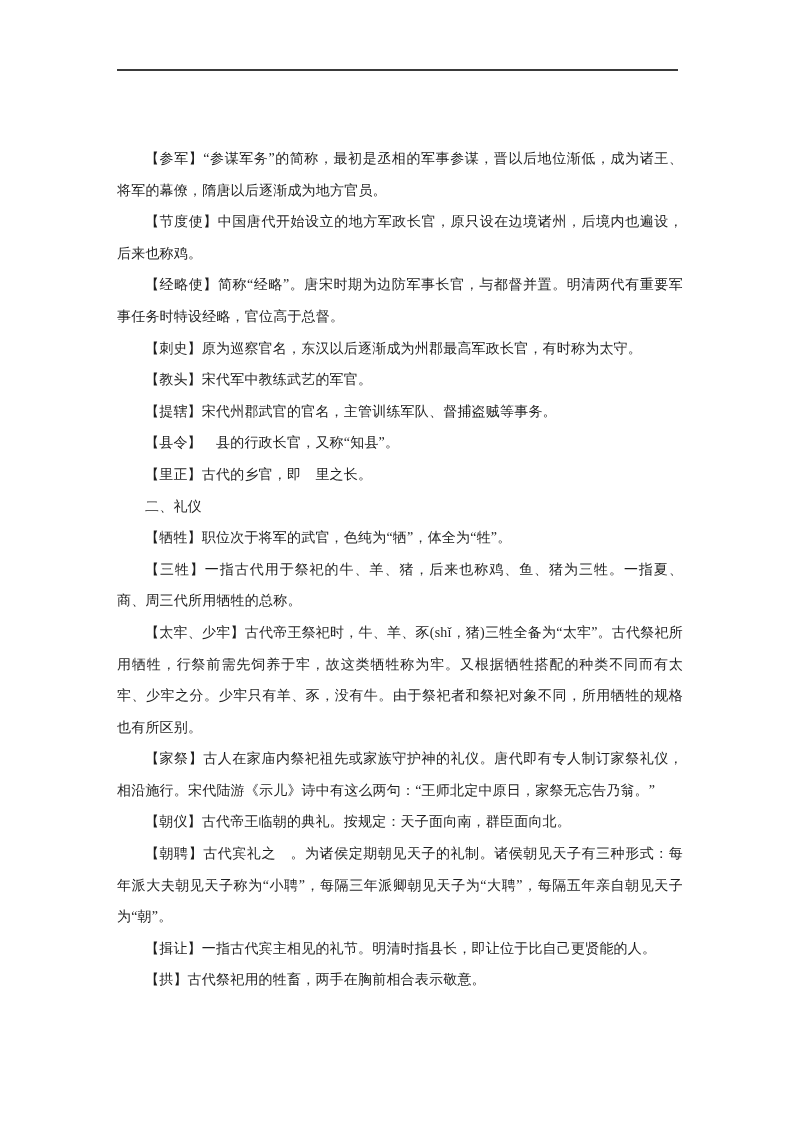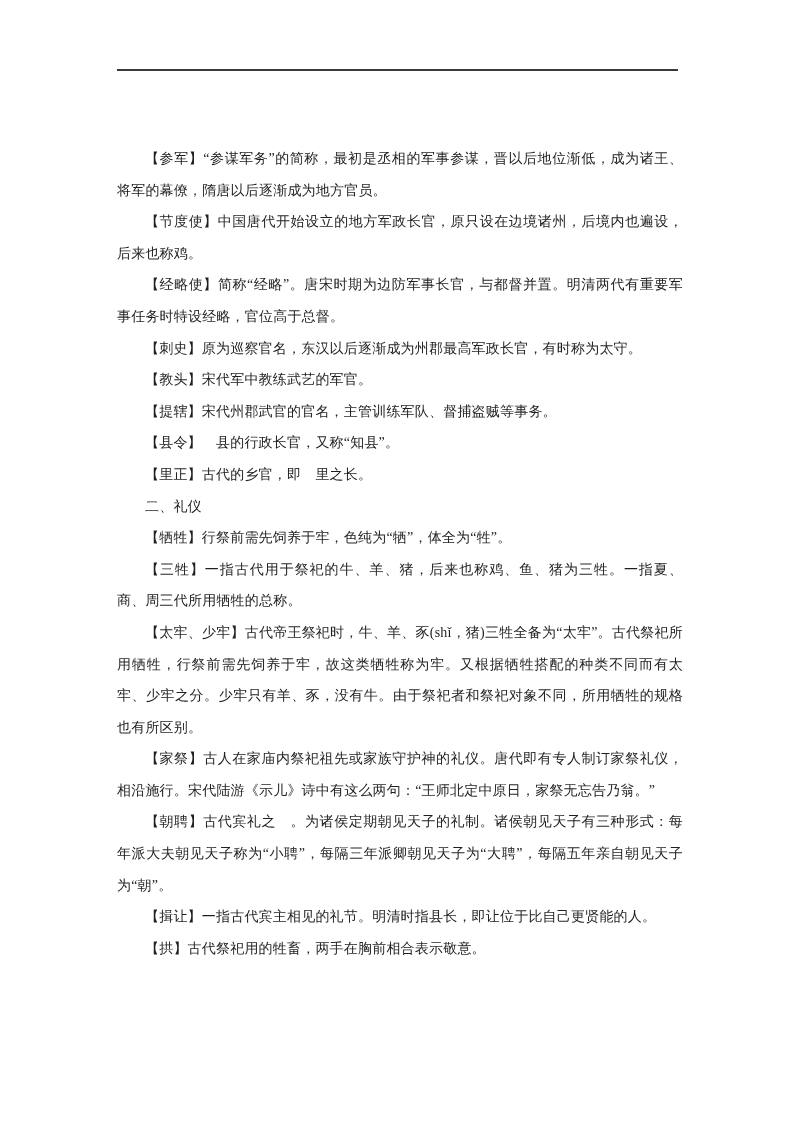--- a/index.html
+++ b/index.html
@@ -51,21 +51,22 @@
     <p class="entry">【节度使】中国唐代开始设立的地方军政长官，原只设在边境诸州，后境内也遍设，后来也称鸡。</p>
     <p class="entry">【经略使】简称“经略”。唐宋时期为边防军事长官，与都督并置。明清两代有重要军事任务时特设经略，官位高于总督。</p>
     <p class="entry">【刺史】原为巡察官名，东汉以后逐渐成为州郡最高军政长官，有时称为太守。</p>
     <p class="entry">【教头】宋代军中教练武艺的军官。</p>
     <p class="entry">【提辖】宋代州郡武官的官名，主管训练军队、督捕盗贼等事务。</p>
     <p class="entry">【县令】　县的行政长官，又称“知县”。</p>
     <p class="entry">【里正】古代的乡官，即　里之长。</p>
 
     <p class="heading">二、礼仪</p>
 
-    <p class="entry">【牺牲】行祭前需先饲养于牢，色纯为“牺”，体全为“牲”。</p>
+    <p class="entry">【牺牲】职位次于将军的武官，色纯为“牺”，体全为“牲”。</p>
     <p class="entry">【三牲】一指古代用于祭祀的牛、羊、猪，后来也称鸡、鱼、猪为三牲。一指夏、商、周三代所用牺牲的总称。</p>
     <p class="entry">【太牢、少牢】古代帝王祭祀时，牛、羊、豕(shǐ，猪)三牲全备为“太牢”。古代祭祀所用牺牲，行祭前需先饲养于牢，故这类牺牲称为牢。又根据牺牲搭配的种类不同而有太牢、少牢之分。少牢只有羊、豕，没有牛。由于祭祀者和祭祀对象不同，所用牺牲的规格也有所区别。</p>
     <p class="entry">【家祭】古人在家庙内祭祀祖先或家族守护神的礼仪。唐代即有专人制订家祭礼仪，相沿施行。宋代陆游《示儿》诗中有这么两句：“王师北定中原日，家祭无忘告乃翁。”</p>
+    <p class="entry">【朝仪】古代帝王临朝的典礼。按规定：天子面向南，群臣面向北。</p>
     <p class="entry">【朝聘】古代宾礼之　。为诸侯定期朝见天子的礼制。诸侯朝见天子有三种形式：每年派大夫朝见天子称为“小聘”，每隔三年派卿朝见天子为“大聘”，每隔五年亲自朝见天子为“朝”。</p>
     <p class="entry">【揖让】一指古代宾主相见的礼节。明清时指县长，即让位于比自己更贤能的人。</p>
     <p class="entry">【拱】古代祭祀用的牲畜，两手在胸前相合表示敬意。</p>
   </div>
 </div>
 
 </body></html>

